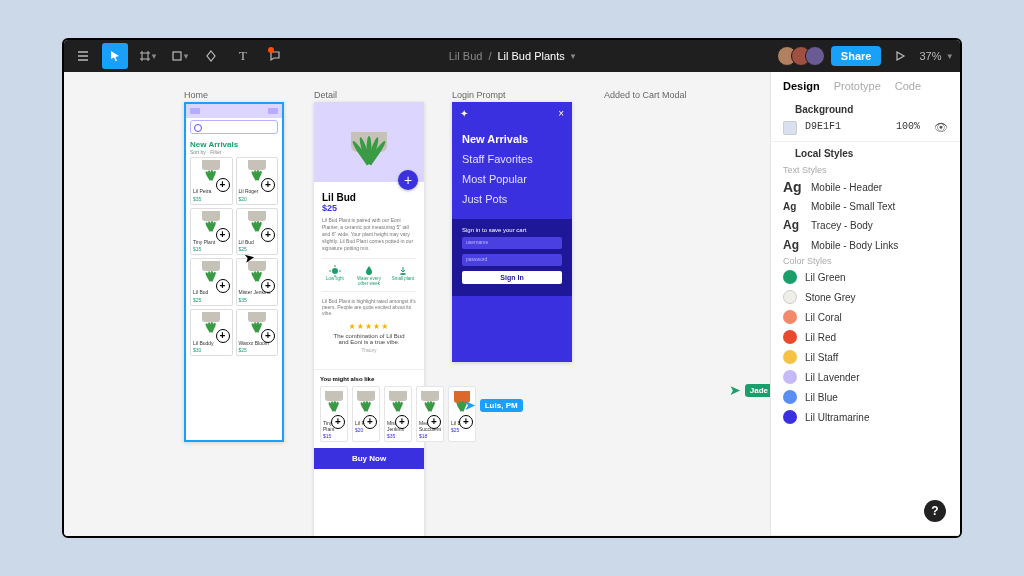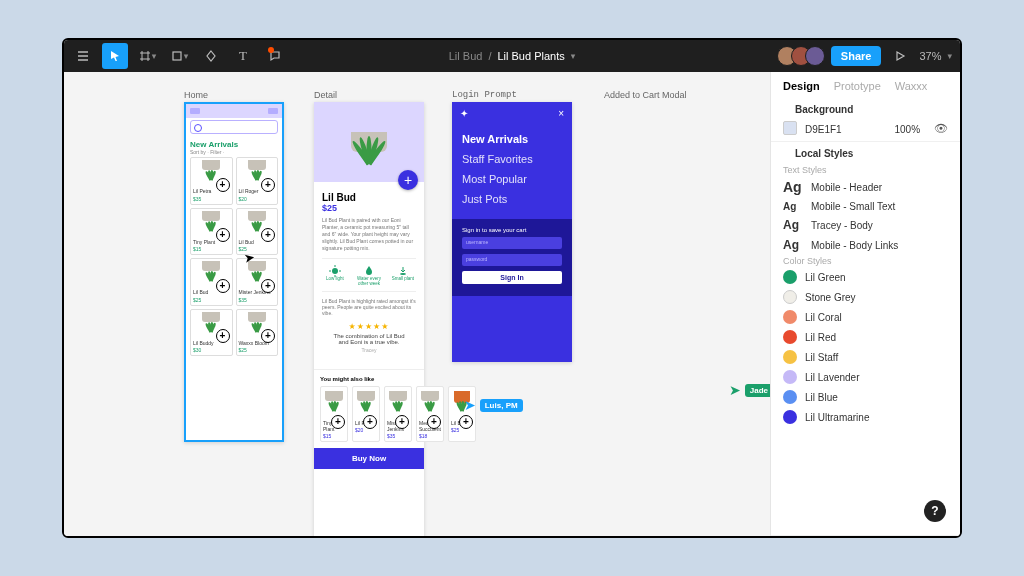--- a/index.html
+++ b/index.html
@@ -108,21 +108,21 @@
   
   .ptr { position:absolute; font-size:13px; color:#000; transform:rotate(-10deg); }
 
   
   .panel { width:190px; background:#fff; border-left:1px solid #e5e5e5; font-size:11px; color:#333; overflow:hidden; display:flex; flex-direction:column; }
   .tabs { display:flex; gap:14px; padding:8px 12px 6px; font-size:11px; }
   .tab { color:#aaa; cursor:pointer; }
   .tab.active { color:#000; font-weight:600; }
   .sec { padding:6px 12px; border-bottom:1px solid #f0f0f0; }
   .sec h4 { font-size:10px; font-weight:600; margin-bottom:6px;margin-left:12px; }
-  .bg-row { display:flex; align-items:flex-end; gap:8px; }
+  .bg-row { display:flex; align-items:flex-start; gap:8px;font-family:Liberation Mono, monospace; }
   .sw { width:14px; height:14px; border:1px solid #ccc; border-radius:2px; }
   .hex { font-size:10px; }
   .opa { margin-left:auto; font-size:10px; }
   .eye { font-size:11px; color:#555; margin-left:6px; }
   .ls-list { display:flex; flex-direction:column; gap:6px; margin-top:4px; }
   .ls-cat { font-size:9px; color:#aaa; margin:4px 0 2px; }
   .txtstyle { display:flex; align-items:center; gap:8px; cursor:pointer; }
   .ag { width:20px; font-weight:700; }
   .ag.big { font-size:14px; } .ag.med { font-size:12px; } .ag.sm { font-size:10px; }
   .txtlabel { font-size:10px; }
@@ -472,21 +472,21 @@
                   </div>
     <div class="addc">+</div>
     <div class="lbl">Lil Bud</div>
                   <div class="pr">$25</div>
                 </div>
               </div>
         </div>
         <div class="buy">Buy Now</div>
       </div>
 
-      <div class="frame-label" style="left:388px;top:18px;font-family:Liberation Mono, monospace;">Login Prompt</div>
+      <div class="frame-label" style="left:388px;top:18px;">Login Prompt</div>
       <div class="artboard login">
         <div class="login-head">
           <span>✦</span>
           <span>×</span>
         </div>
         <div class="login-nav" id="login-nav">
               <div class="ln-item b">New Arrivals</div>
               <div class="ln-item">Staff Favorites</div>
               <div class="ln-item">Most Popular</div>
               <div class="ln-item">Just Pots</div>
@@ -503,21 +503,21 @@
 
       <div class="curs" style="left:400px;top:325px;color:#18a0fb;">➤<span class="tag" style="background:#18a0fb;">Luis, PM</span></div>
       <div class="curs" style="left:665px;top:310px;color:#1a9f6a;">➤<span class="tag" style="background:#1a9f6a;">Jade</span></div>
 
     </div>
 
     <div class="panel">
       <div class="tabs" id="panel-tabs">
             <span class="tab active">Design</span>
             <span class="tab">Prototype</span>
-            <span class="tab">Waxxx</span>
+            <span class="tab">Code</span>
           </div>
       <div class="sec">
         <h4>Background</h4>
         <div class="bg-row">
           <div class="sw" style="background:#D9E1F1;"></div>
           <span class="hex">D9E1F1</span>
           <span class="opa">100%</span>
           <span class="eye">👁</span>
         </div>
       </div>

